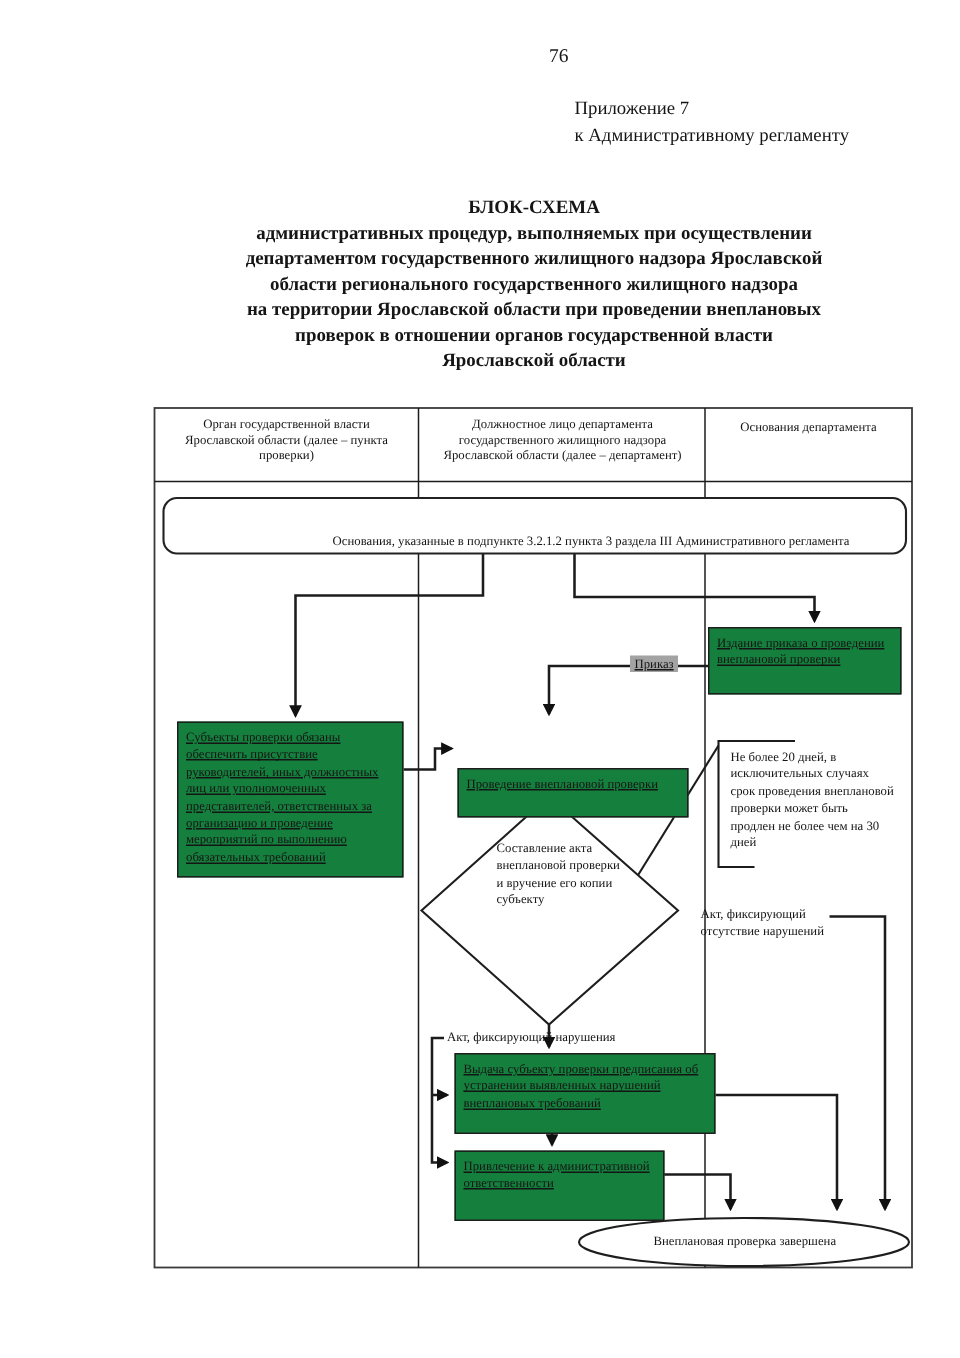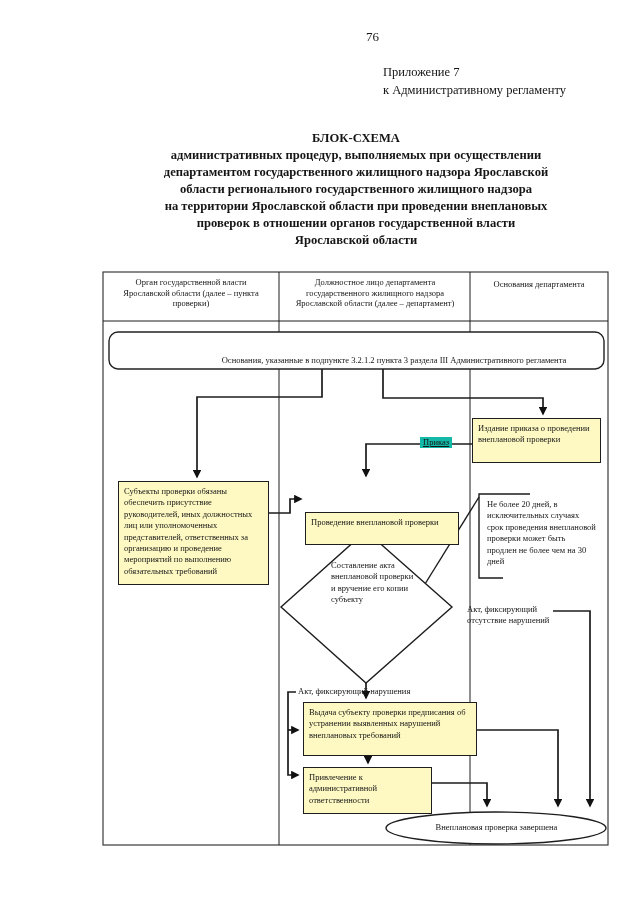--- a/index.html
+++ b/index.html
@@ -8,25 +8,25 @@
     font-family:"Liberation Serif", serif;color:#151515;overflow:hidden;
   }
   .overlay{position:absolute;left:0;top:0;z-index:1;}
   .txt{position:absolute;z-index:3;}
   .pgnum{font-size:13px;}
   .annex{font-size:12.5px;line-height:17.5px;}
   .title{font-size:12.6px;font-weight:bold;text-align:center;line-height:17px;}
   .hdr{font-size:8.5px;line-height:10.5px;text-align:center;}
   .banner-txt{font-size:8.5px;text-align:center;}
   .box{
-    position:absolute;z-index:2;background:#fef9c3;border:1.5px solid #1e1e1e;
-    box-sizing:border-box;font-size:8.5px;line-height:11.4px;padding:4px 5px;
+    position:absolute;z-index:2;background:#15803d;border:1.5px solid #1e1e1e;
+    box-sizing:border-box;font-size:8.5px;line-height:11.4px;padding:4px 5px;text-decoration:underline;
   }
   .lbl{font-size:8.5px;line-height:10.5px;}
-  .whitebg{background:#14b8a6;padding:0 3px;text-decoration:underline;}
+  .whitebg{background:#a3a3a3;padding:0 3px;text-decoration:underline;}
   .center{text-align:center;}
   svg line, svg polyline{stroke:#1c1c1c;fill:none;}
 </style>
 </head>
 <body>
 
 <svg class="overlay" width="640" height="905" viewBox="0 0 640 905">
   <defs>
     <marker id="arr" viewBox="0 0 8 8" refX="6.5" refY="4" markerWidth="5" markerHeight="5" orient="auto-start-reverse">
       <path d="M0,0 L8,4 L0,8 z" fill="#111"></path>
@@ -77,20 +77,20 @@
 <div class="txt hdr" style="left:112px;top:277px;width:158px;">Орган государственной власти Ярославской области (далее – пункта проверки)</div>
 <div class="txt hdr" style="left:284px;top:277px;width:182px;">Должностное лицо департамента государственного жилищного надзора Ярославской области (далее – департамент)</div>
 <div class="txt hdr" style="left:471px;top:279px;width:136px;">Основания департамента</div>
 
 <div class="txt banner-txt" style="left:111px;top:355px;width:566px;">Основания, указанные в подпункте 3.2.1.2  пункта 3 раздела III Административного  регламента</div>
 
 <div class="box" style="left:118px;top:481px;width:151px;height:104px;">Субъекты проверки обязаны обеспечить  присутствие руководителей, иных должностных  лиц или уполномоченных представителей,  ответственных за организацию и проведение мероприятий по  выполнению обязательных требований</div>
 <div class="box" style="left:472px;top:418px;width:129px;height:45px;">Издание приказа о проведении внеплановой проверки</div>
 <div class="box" style="left:305px;top:480px;width:154px;height:33px;margin-top:32px;">Проведение внеплановой проверки</div>
 <div class="box" style="left:303px;top:702px;width:174px;height:54px;">Выдача субъекту проверки предписания  об устранении выявленных нарушений внеплановых  требований</div>
-<div class="box" style="left:303px;top:767px;width:129px;height:47px;">Привлечение к административной ответственности</div>
+<div class="box" style="left:303px;top:767px;width:140px;height:47px;">Привлечение к административной ответственности</div>
 
 <div class="txt lbl" style="left:331px;top:560px;width:88px;line-height:11.4px;">Составление акта внеплановой проверки и вручение его копии субъекту</div>
 <div class="txt lbl" style="left:487px;top:499px;width:110px;line-height:11.4px;">Не более 20 дней, в исключительных случаях срок проведения внеплановой проверки может быть продлен не более чем на 30 дней</div>
 <div class="txt lbl whitebg" style="left:420px;top:437px;">Приказ</div>
 <div class="txt lbl" style="left:467px;top:604px;width:96px;">Акт, фиксирующий отсутствие нарушений</div>
 <div class="txt lbl" style="left:298px;top:686px;width:160px;white-space:nowrap;">Акт, фиксирующий нарушения</div>
 <div class="txt lbl center" style="left:394px;top:822px;width:205px;">Внеплановая проверка завершена</div>
 
 </body></html>

